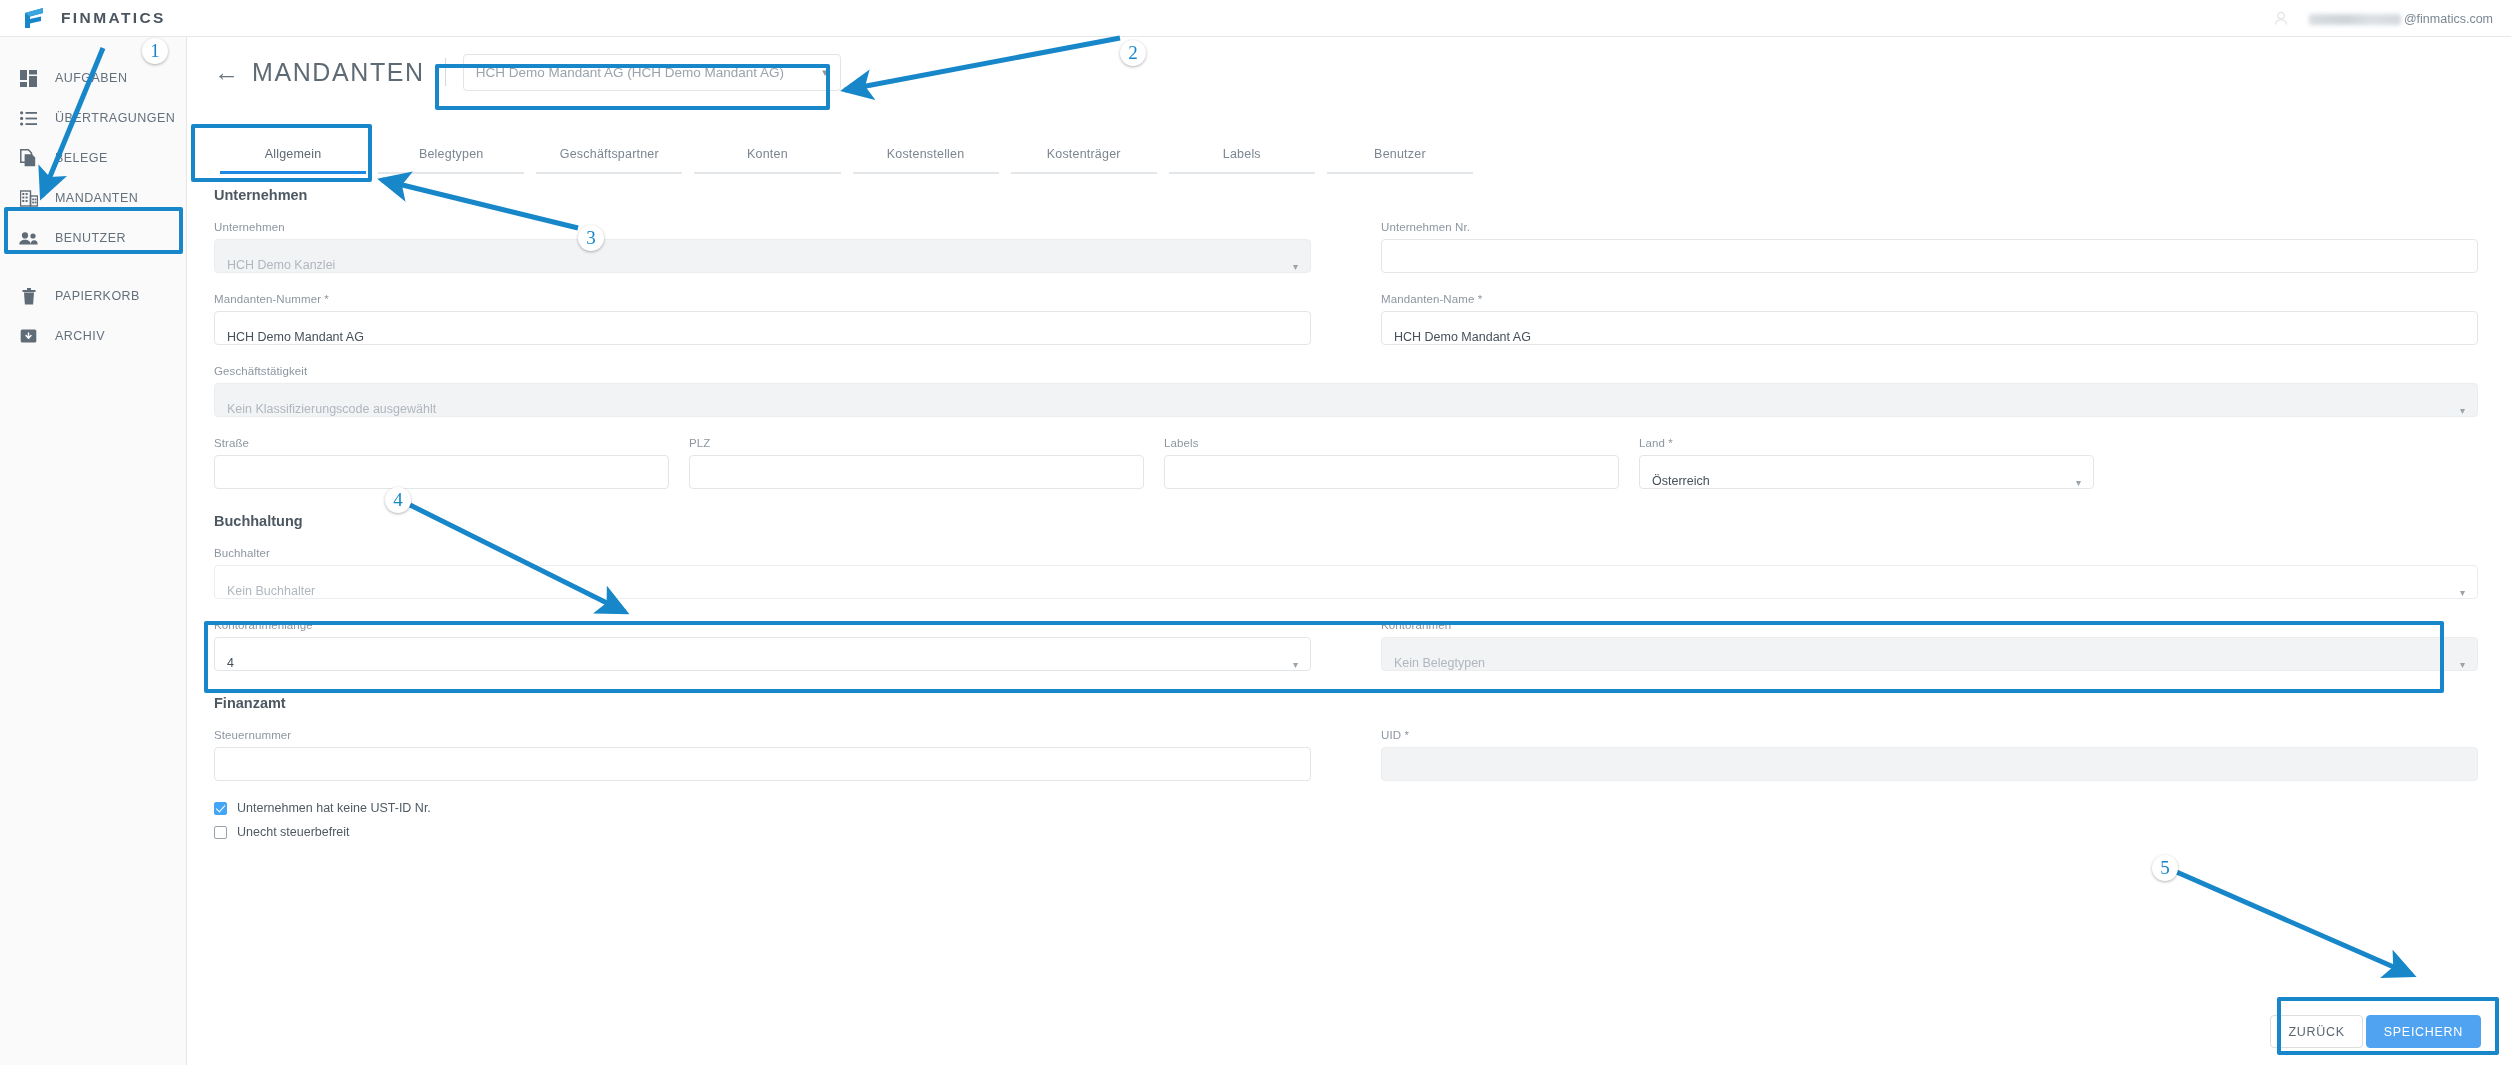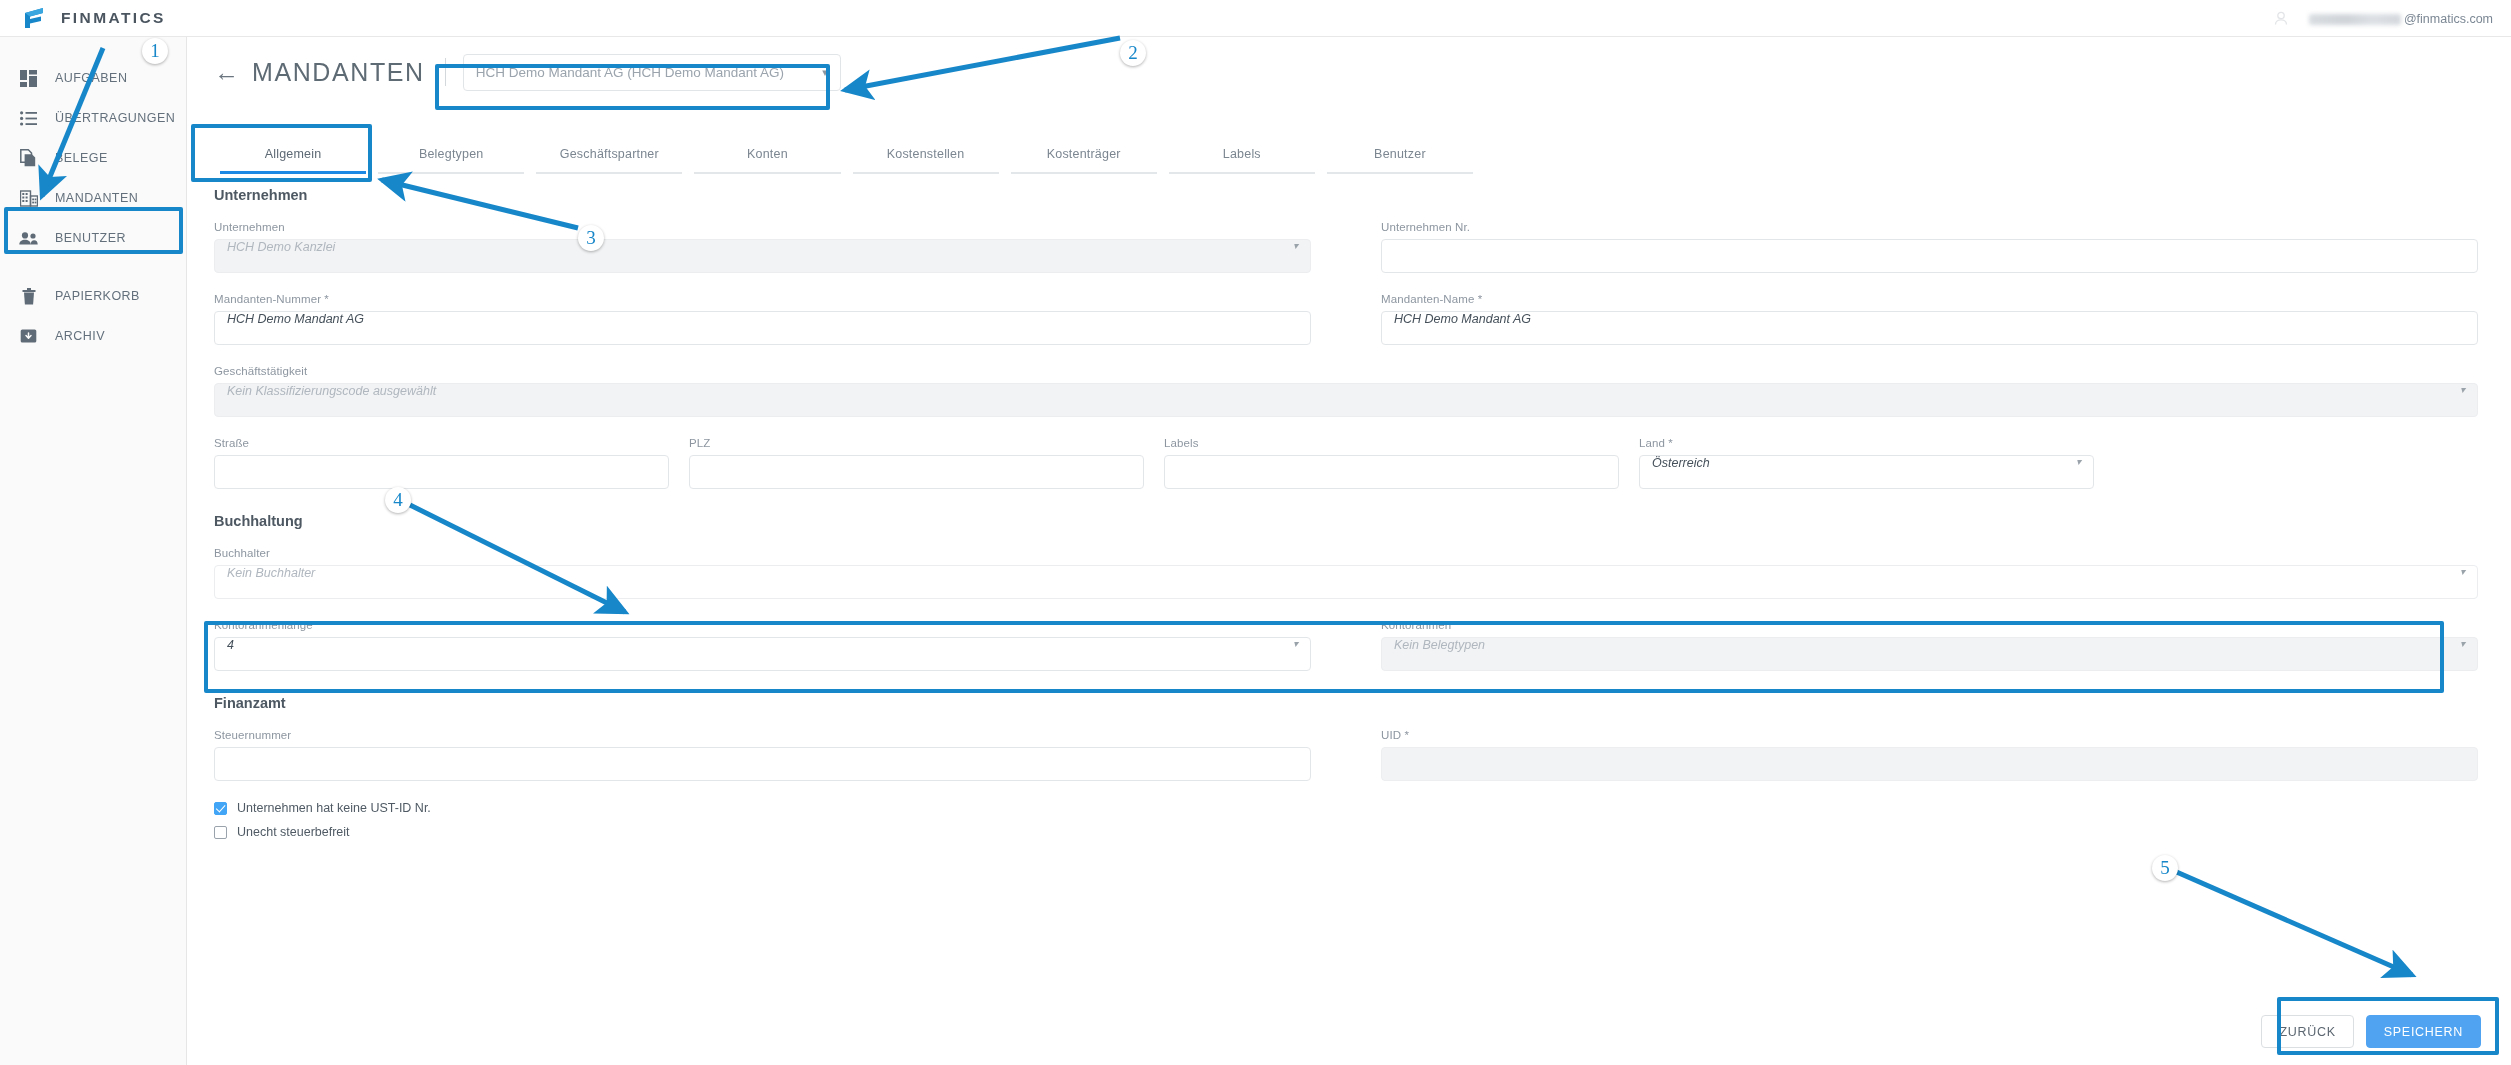--- a/index.html
+++ b/index.html
@@ -95,22 +95,22 @@
   .sect-title {
     font-size:14.5px; font-weight:700; color:#4d5862; margin:0 0 18px 0;
   }
   .row { display:flex; gap:0; margin-bottom:20px; }
   .fgroup { display:flex; flex-direction:column; }
   .flabel {
     font-size:11.5px; color:#8d96a0; margin-bottom:6px; letter-spacing:.1px;
   }
   .fctl {
     height:34px; border:1px solid #e3e6e9; border-radius:4px;
-    background:#fff; display:flex; align-items:flex-start; padding:0 12px;
-    font-size:12.5px; color:#45505a;font-style:italic;
+    background:#fff; display:flex; align-items:flex-end; padding:0 12px;
+    font-size:12.5px; color:#45505a;
   }
   .fctl.disabled { background:#f2f3f4; border-color:#eceef0; }
   .fctl.ph { color:#b0b7bf; }
   .fctl .caret { margin-left:auto; color:#9aa2aa; font-size:10px; }
   .fctl.borderless { border-color:#ebedef; }
 
   .w-half { width:1097px; }
   .w-full { width:2264px; }
   .gap-mid { width:70px; flex:0 0 70px; }
 
@@ -129,21 +129,21 @@
   .chk.on { background:#42a5f5; border-color:#42a5f5; }
   .chk.on::after {
     content:""; width:4px; height:7.5px; border:solid #fff;
     border-width:0 1.8px 1.8px 0; transform:rotate(42deg) translate(-0.5px,-1px);
   }
   .chk-lbl { font-size:12.5px; color:#4f5a64; }
 
   
   .footer-actions {
     position:absolute; right:30px; bottom:17px;
-    display:flex; align-items:center; gap:12px;margin-top:38px;
+    display:flex; align-items:center; gap:3px;margin-top:38px;
   }
   .btn {
     height:33px; padding:0 17px; border-radius:4px; font-size:12.5px;
     letter-spacing:.7px; display:flex; align-items:center; justify-content:center;
     cursor:pointer;
   }
   .btn-secondary { background:#fff; color:#5b6670; border:1px solid #dcdfe2; }
   .btn-primary { background:#4fa3f0; color:#fff; border:1px solid #4fa3f0; }
 
   

